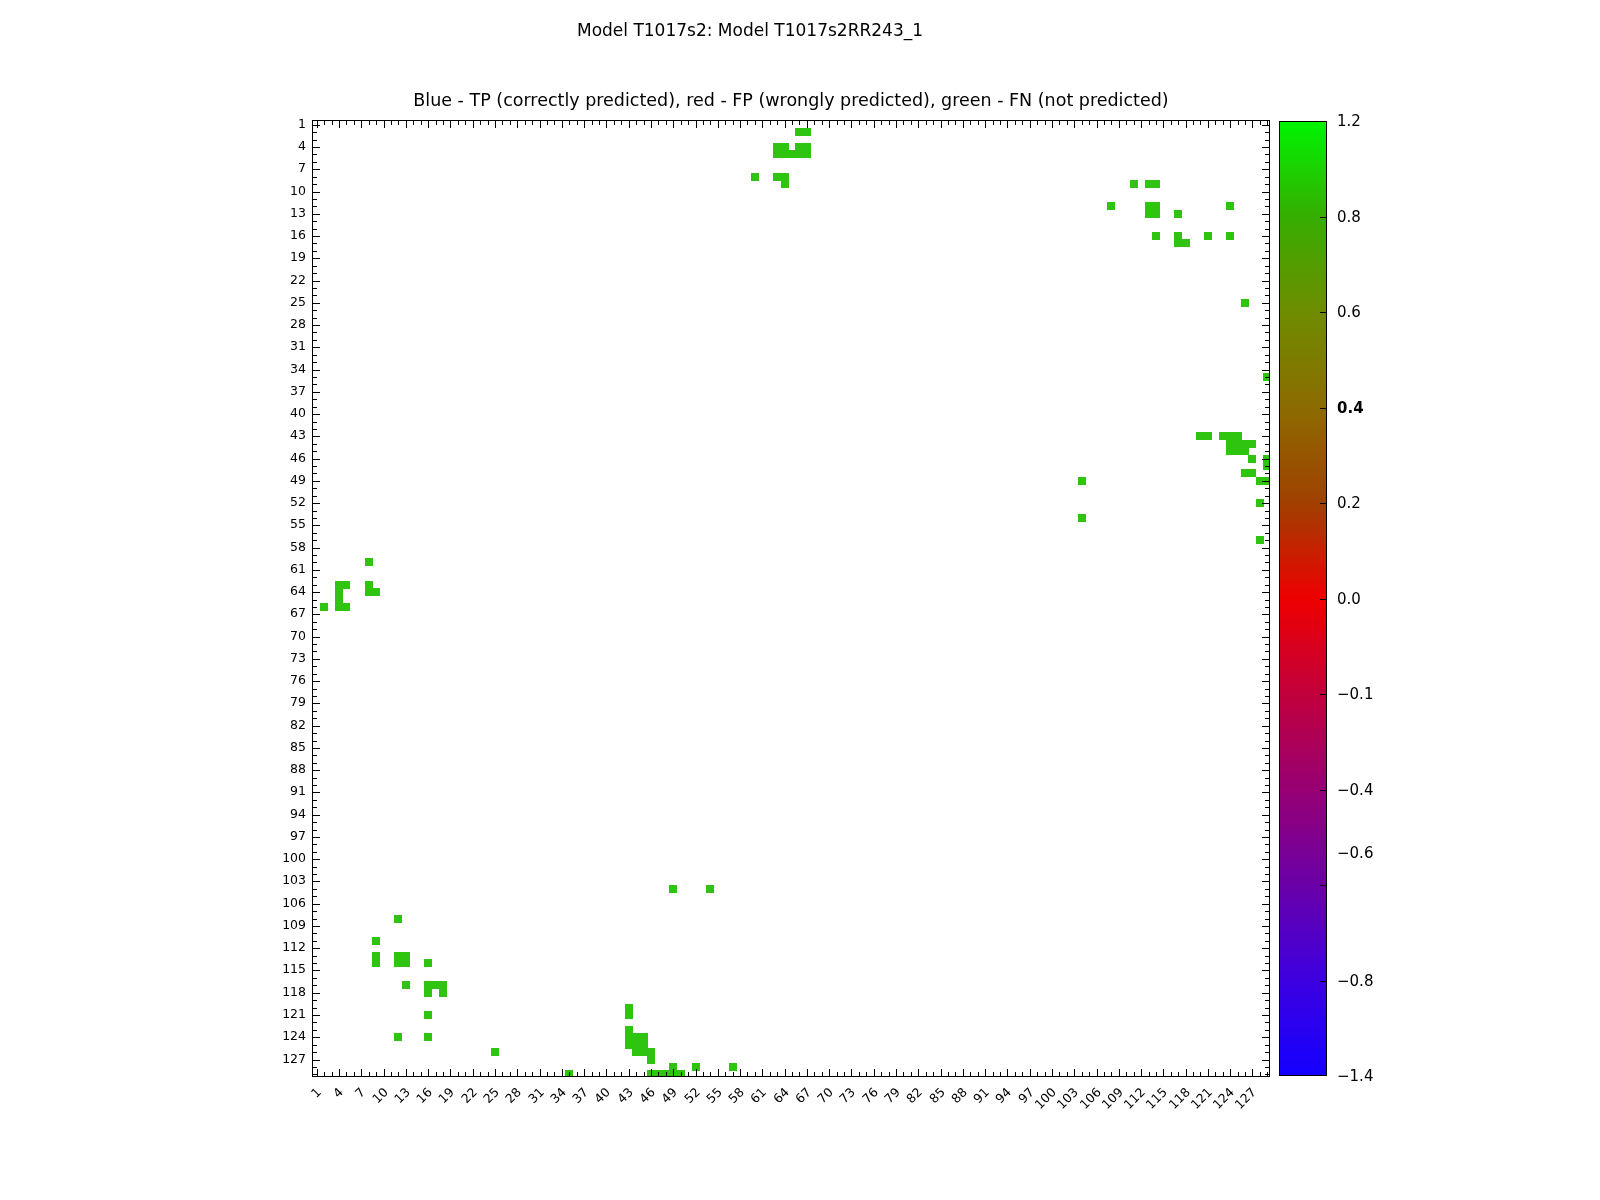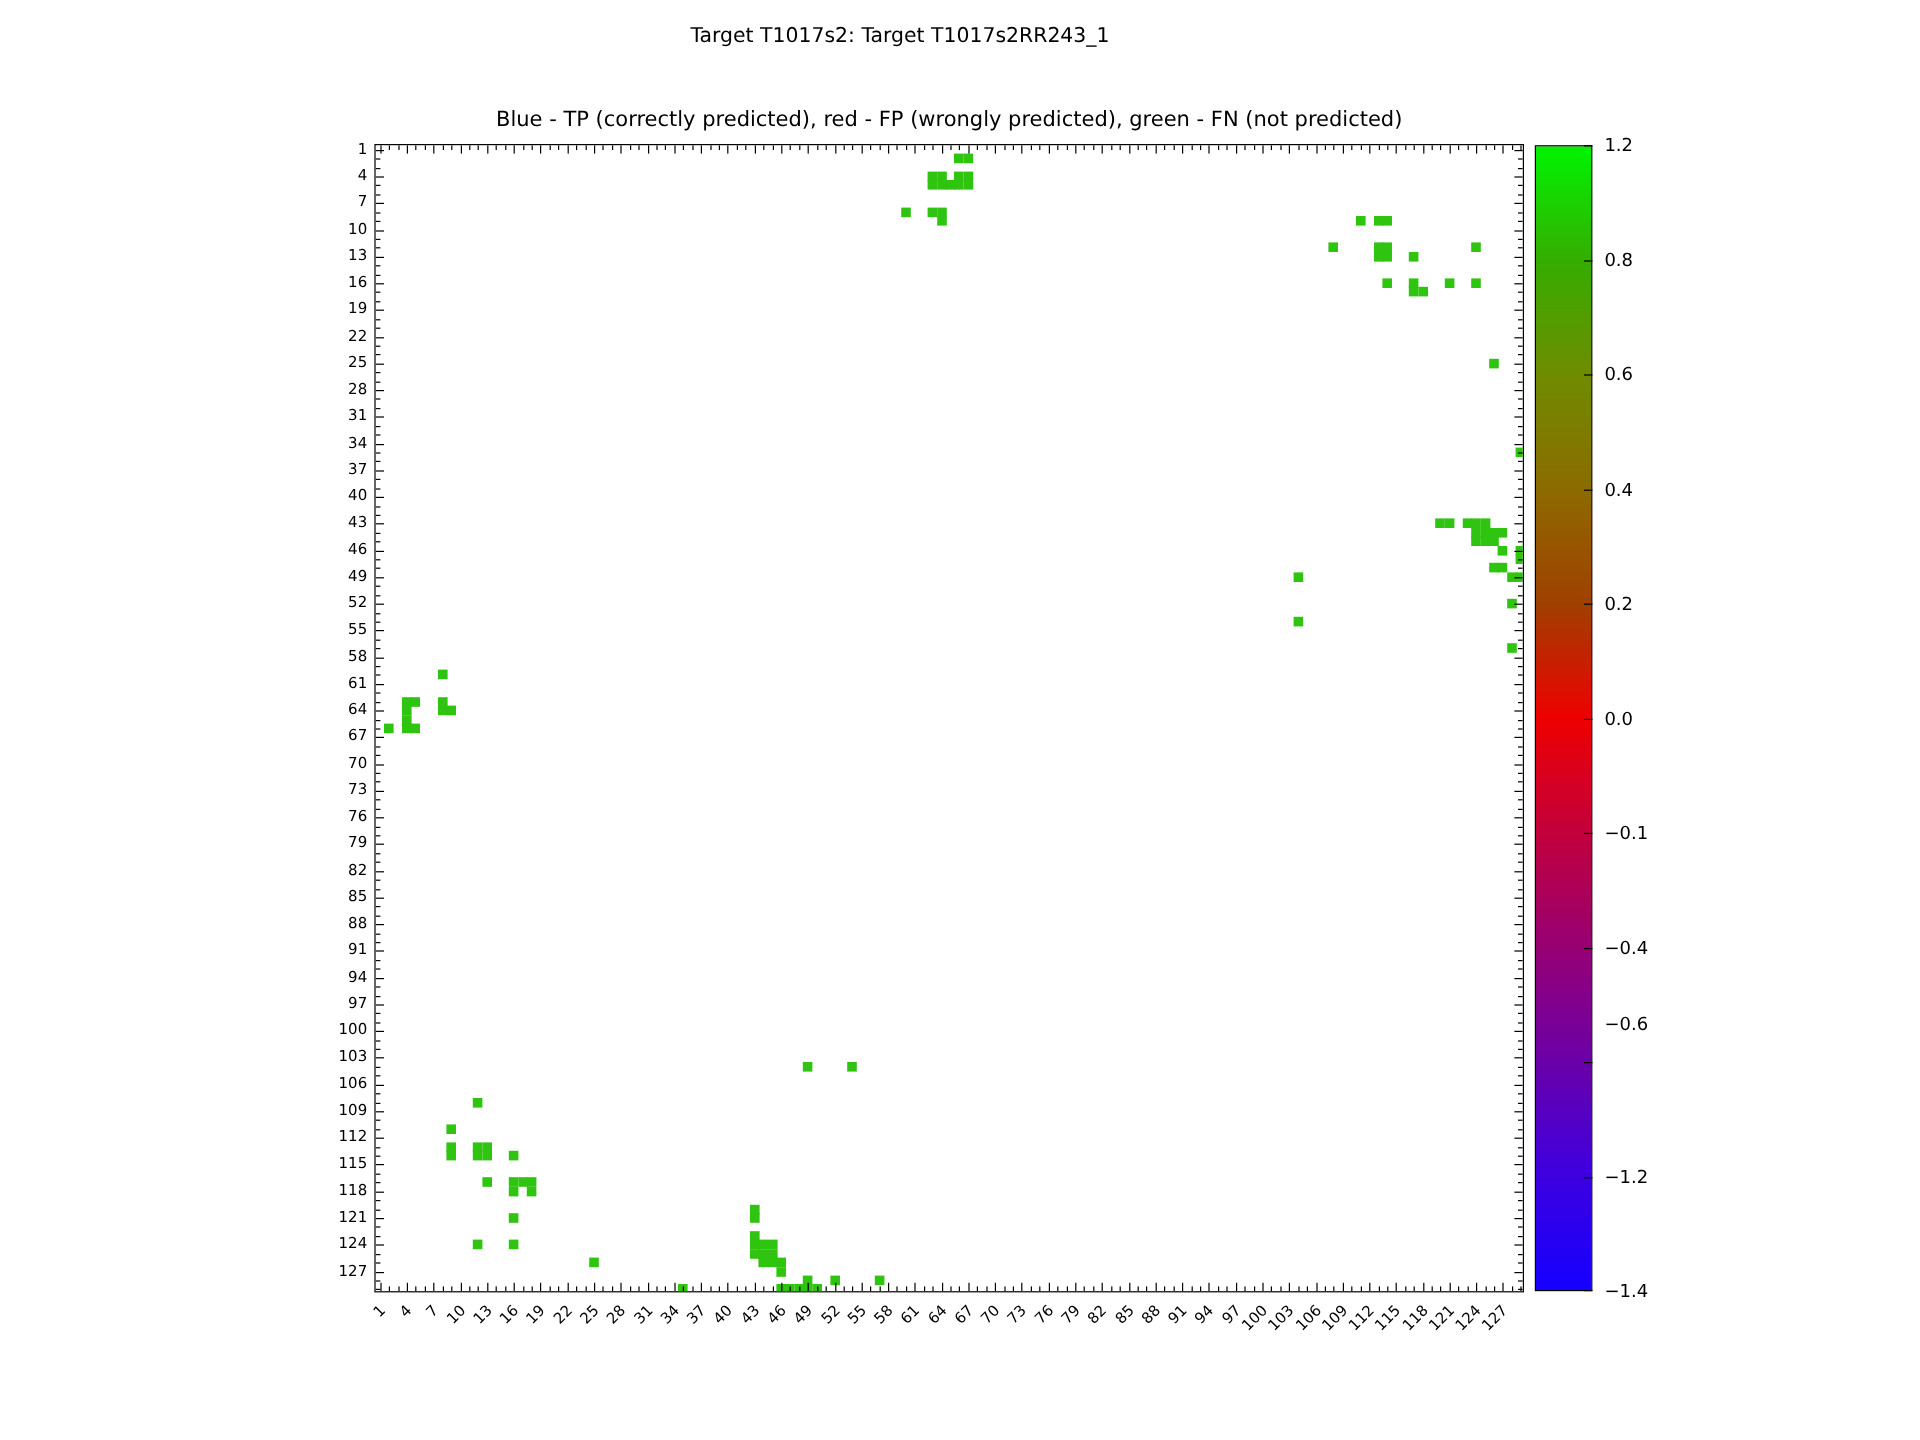--- a/index.html
+++ b/index.html
@@ -16,21 +16,21 @@
   .colorbar{position:absolute;left:1279px;top:121px;width:48px;height:955px;border:1px solid #000;box-sizing:border-box;}
   .cbtick{position:absolute;background:#000;width:7px;height:1px;}
   .cblab{position:absolute;left:1337px;width:60px;font-size:15px;line-height:18px;text-align:left;}
 </style>
 </head>
 <body>
 
 <div class="fig">
 
   <div class="suptitle">
-    <div>Target T1017s2: Target T1017s2RR243_1</div>
+    <div>Model T1017s2: Model T1017s2RR243_1</div>
   </div>
 
   <div class="axes-title">Blue - TP (correctly predicted), red - FP (wrongly predicted), green - FN (not predicted)</div>
 
   <div class="plot" id="plot">
       <div class="cell" style="left: 482.4px; top: 7.1px; background: rgb(47, 196, 15);"></div>
       <div class="cell" style="left: 489.9px; top: 7.1px; background: rgb(47, 196, 15);"></div>
       <div class="cell" style="left: 460.1px; top: 22px; background: rgb(47, 196, 15);"></div>
       <div class="cell" style="left: 467.6px; top: 22px; background: rgb(47, 196, 15);"></div>
       <div class="cell" style="left: 482.4px; top: 22px; background: rgb(47, 196, 15);"></div>
@@ -748,30 +748,30 @@
 
   <div class="colorbar" id="colorbar" style="background: linear-gradient(rgb(0, 244, 0) 0%, rgb(54, 173, 0) 10%, rgb(111, 140, 0) 20%, rgb(140, 107, 0) 30%, rgb(160, 64, 0) 40%, rgb(238, 0, 0) 50%, rgb(194, 0, 60) 60%, rgb(151, 0, 115) 70%, rgb(106, 0, 168) 80%, rgb(61, 0, 224) 90%, rgb(20, 0, 255) 100%);"></div>
   <div id="cbdecor">
       <div class="cbtick" style="left: 1320px; top: 121px;"></div>
       <div class="cblab" style="top: 112px;">1.2</div>
       <div class="cbtick" style="left: 1320px; top: 216.5px;"></div>
       <div class="cblab" style="top: 207.5px;">0.8</div>
       <div class="cbtick" style="left: 1320px; top: 312px;"></div>
       <div class="cblab" style="top: 303px;">0.6</div>
       <div class="cbtick" style="left: 1320px; top: 407.5px;"></div>
-      <div class="cblab" style="top: 398.5px;">0.4</div>
+      <div class="cblab" style="top: 398.5px; font-weight: bold;">0.4</div>
       <div class="cbtick" style="left: 1320px; top: 503px;"></div>
       <div class="cblab" style="top: 494px;">0.2</div>
       <div class="cbtick" style="left: 1320px; top: 598.5px;"></div>
       <div class="cblab" style="top: 589.5px;">0.0</div>
       <div class="cbtick" style="left: 1320px; top: 694px;"></div>
       <div class="cblab" style="top: 685px;">−0.1</div>
       <div class="cbtick" style="left: 1320px; top: 789.5px;"></div>
       <div class="cblab" style="top: 780.5px;">−0.4</div>
       <div class="cbtick" style="left: 1320px; top: 885px;"></div>
       <div class="cblab" style="top: 844px;">−0.6</div>
       <div class="cbtick" style="left: 1320px; top: 980.5px;"></div>
-      <div class="cblab" style="top: 971.5px;">−1.2</div>
+      <div class="cblab" style="top: 971.5px;">−0.8</div>
       <div class="cbtick" style="left: 1320px; top: 1075px;"></div>
       <div class="cblab" style="top: 1067px;">−1.4</div>
     </div>
 
 </div>
 
 </body></html>

